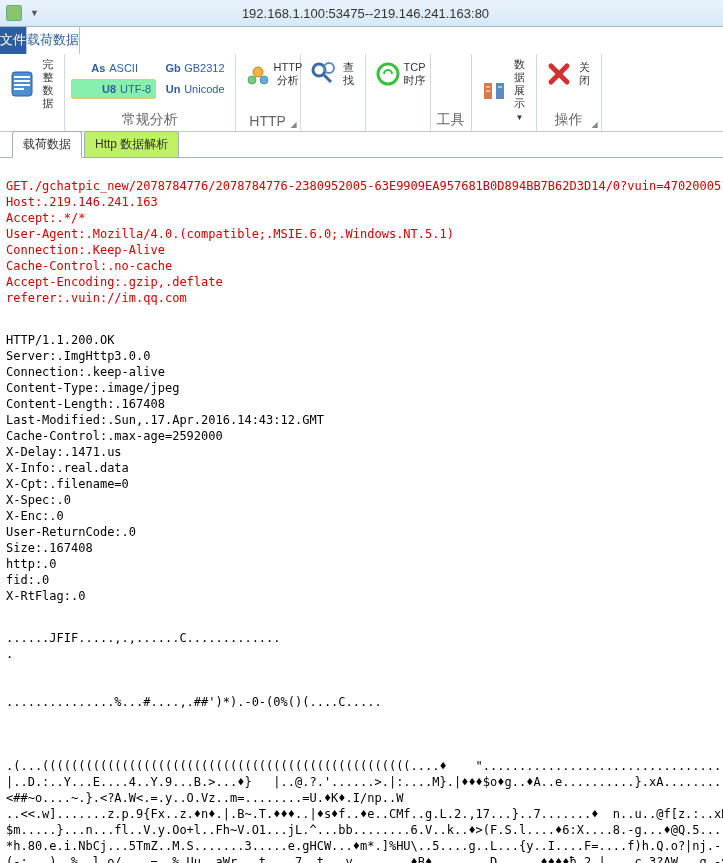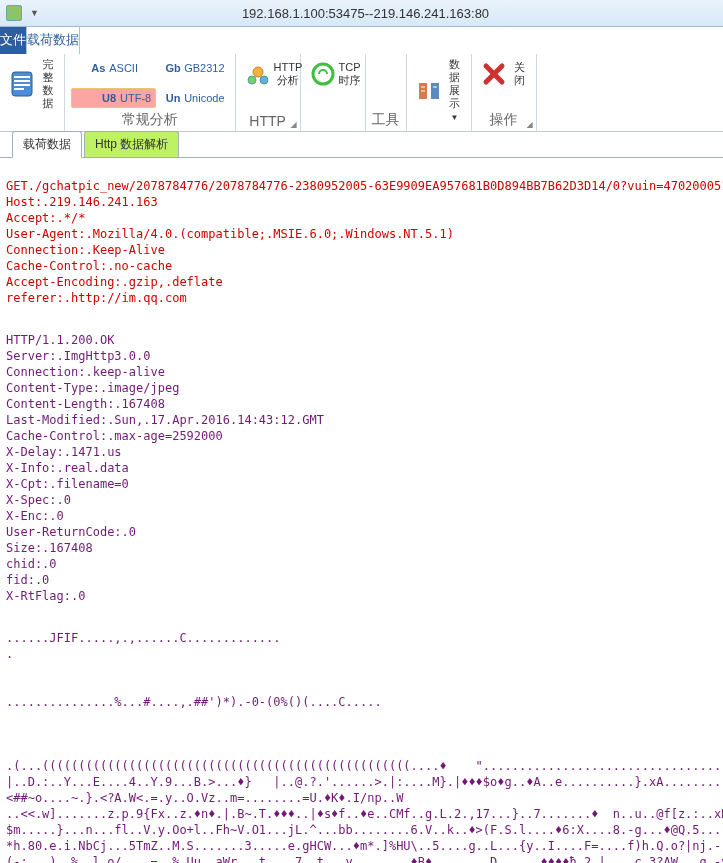--- a/index.html
+++ b/index.html
@@ -8,34 +8,34 @@
 .titlebar-icon { width: 16px; height: 16px; background: #8fc26c; border: 1px solid #6a9; border-radius: 2px; margin-right: 4px; }
 .titlebar-dd { font-size: 9px; color: #555; margin-left: 4px; margin-right: 4px; }
 .titlebar-title { position: absolute; left: 8px; right: 0; text-align: center; color: #333; font-size: 13px; }
 .menubar { height: 27px; background: #fff; display: flex; align-items: flex-end; }
 .menu-tab { padding: 5px 0; font-size: 13px; cursor: pointer; background: #2c5ea0; color: #fff; }
 .menu-tab.sel { background: #fff; color: #2c5ea0; border: 1px solid #b0c4d8; border-bottom: none; border-top: 2px solid #2c6bb0; }
 .ribbon { height: 78px; background: #fff; border-bottom: 1px solid #c0c8d0; display: flex; }
 .rib-group { border-right: 1px solid #d0d8e0; padding: 4px 6px 0 6px; display: flex; flex-direction: column; align-items: center; position: relative; }
 .rib-label { font-size: 14px; color: #666; text-align: center; margin-top: auto; padding: 2px 0; }
 .rib-row { display: flex; align-items: flex-start; gap: 4px; }
-.rib-col { display: flex; flex-direction: column; align-items: center; gap: 10px; }
+.rib-col { display: flex; flex-direction: column; align-items: center; gap: 1px; }
 .rib-btn-big { display: flex; flex-direction: row; align-items: center; width: 52px; cursor: pointer; }
 .rib-btn-big .ic { width: 32px; height: 32px; display: flex; align-items: center; justify-content: center; }
 .rib-btn-big .lbl { font-size: 11px; color: #333; text-align: center; line-height: 13px; }
 .rib-btn-s { display: flex; align-items: center; height: 20px; padding: 0 4px; cursor: pointer; font-size: 11px; color: #2c5ea0; gap: 2px; border-radius: 2px; }
-.rib-btn-s.hl { background: #fca5a5; border: 1px solid #e6c870; padding-left: 28px; }
+.rib-btn-s.hl { background: #86efac; border: 1px solid #e6c870; padding-left: 28px; }
 .ic-box { width: 18px; height: 16px; display: inline-flex; align-items: center; justify-content: center; font-weight: bold; font-size: 11px; }
 .corner { position: absolute; bottom: 2px; right: 3px; font-size: 8px; color: #888; }
 .tab-strip { height: 26px; background: #fff; border-bottom: 1px solid #a0b0c0; display: flex; align-items: flex-end; padding-left: 12px; gap: 2px; }
 .doc-tab { padding: 4px 10px; font-size: 12px; border: 1px solid #a0b0c0; border-bottom: none; background: #bef264; color: #333; cursor: pointer; border-radius: 3px 3px 0 0; }
 .doc-tab.sel { background: #fff; border-bottom: 1px solid #fff; margin-bottom: -1px; }
 .content { height: 705px; overflow: auto; background: #fff; padding: 4px 6px; font-family: "SimSun", monospace; font-size: 12px; line-height: 16px; white-space: pre; }
 .red { color: #d00000; }
-.blue { color: #701a75; }
+.blue { color: #000000; }
 .sep { height: 10px; }
 svg { display: block; }
 </style>
 </head>
 <body>
 
 <div class="titlebar">
   <div class="titlebar-icon"></div>
   <span class="titlebar-dd">▼</span>
   <div class="titlebar-title">192.168.1.100:53475--219.146.241.163:80</div>
@@ -97,20 +97,33 @@
             <circle cx="10" cy="22" r="4" fill="#7bcf6b" stroke="#4a9"></circle>
             <circle cx="22" cy="22" r="4" fill="#6aa8e6" stroke="#3a7"></circle>
           </svg>
       </div>
       <span class="lbl">HTTP 分析</span>
     </div>
     <div class="rib-label">HTTP</div>
     <span class="corner">◢</span>
   </div>
 
+  <div class="rib-group">
+    <div class="rib-btn-big">
+      <div class="ic">
+        <svg width="32" height="32">
+            <circle cx="12" cy="12" r="6" fill="none" stroke="#3a6aa0" stroke-width="3"></circle>
+            <line x1="16" y1="16" x2="24" y2="24" stroke="#3a6aa0" stroke-width="3"></line>
+            <circle cx="22" cy="10" r="5" fill="none" stroke="#5a8ac0" stroke-width="2"></circle>
+          </svg>
+      </div>
+      <span class="lbl">查找</span>
+    </div>
+    <div class="rib-label"></div>
+  </div>
 
   <div class="rib-group">
     <div class="rib-btn-big">
       <div class="ic">
         <svg width="32" height="32">
             <circle cx="16" cy="16" r="10" fill="none" stroke="#3fbf3f" stroke-width="3"></circle>
             <path d="M12 16 a4 4 0 0 1 8 0" fill="none" stroke="#3fbf3f" stroke-width="2"></path>
           </svg>
       </div>
       <span class="lbl">TCP时序</span>
@@ -159,37 +172,37 @@
 </div>
 
 <div class="content">
 <span class="red">GET./gchatpic_new/2078784776/2078784776-2380952005-63E9909EA957681B0D894BB7B62D3D14/0?vuin=470200051&amp;term=1&amp;srvver=265</span>
 <span class="red">Host:.219.146.241.163</span>
 <span class="red">Accept:.*/*</span>
 <span class="red">User-Agent:.Mozilla/4.0.(compatible;.MSIE.6.0;.Windows.NT.5.1)</span>
 <span class="red">Connection:.Keep-Alive</span>
 <span class="red">Cache-Control:.no-cache</span>
 <span class="red">Accept-Encoding:.gzip,.deflate</span>
-<span class="red">referer:.http://im.qq.com</span>
+<span class="red">referer:.vuin://im.qq.com</span>
 <div class="sep"></div>
 <span class="blue">HTTP/1.1.200.OK</span>
 <span class="blue">Server:.ImgHttp3.0.0</span>
 <span class="blue">Connection:.keep-alive</span>
 <span class="blue">Content-Type:.image/jpeg</span>
 <span class="blue">Content-Length:.167408</span>
 <span class="blue">Last-Modified:.Sun,.17.Apr.2016.14:43:12.GMT</span>
 <span class="blue">Cache-Control:.max-age=2592000</span>
 <span class="blue">X-Delay:.1471.us</span>
 <span class="blue">X-Info:.real.data</span>
 <span class="blue">X-Cpt:.filename=0</span>
 <span class="blue">X-Spec:.0</span>
 <span class="blue">X-Enc:.0</span>
 <span class="blue">User-ReturnCode:.0</span>
 <span class="blue">Size:.167408</span>
-<span class="blue">chid:.0</span>
+<span class="blue">http:.0</span>
 <span class="blue">fid:.0</span>
 <span class="blue">X-RtFlag:.0</span>
 <div class="sep"></div>
 <span class="blue">......JFIF.....,.,......C.............</span>
 <span class="blue">.</span>
 <span class="blue"></span>
 <span class="blue"></span>
 <span class="blue">...............%...#....,.##')*).-0-(0%()(....C.....</span>
 <span class="blue"></span>
 <span class="blue"></span>

